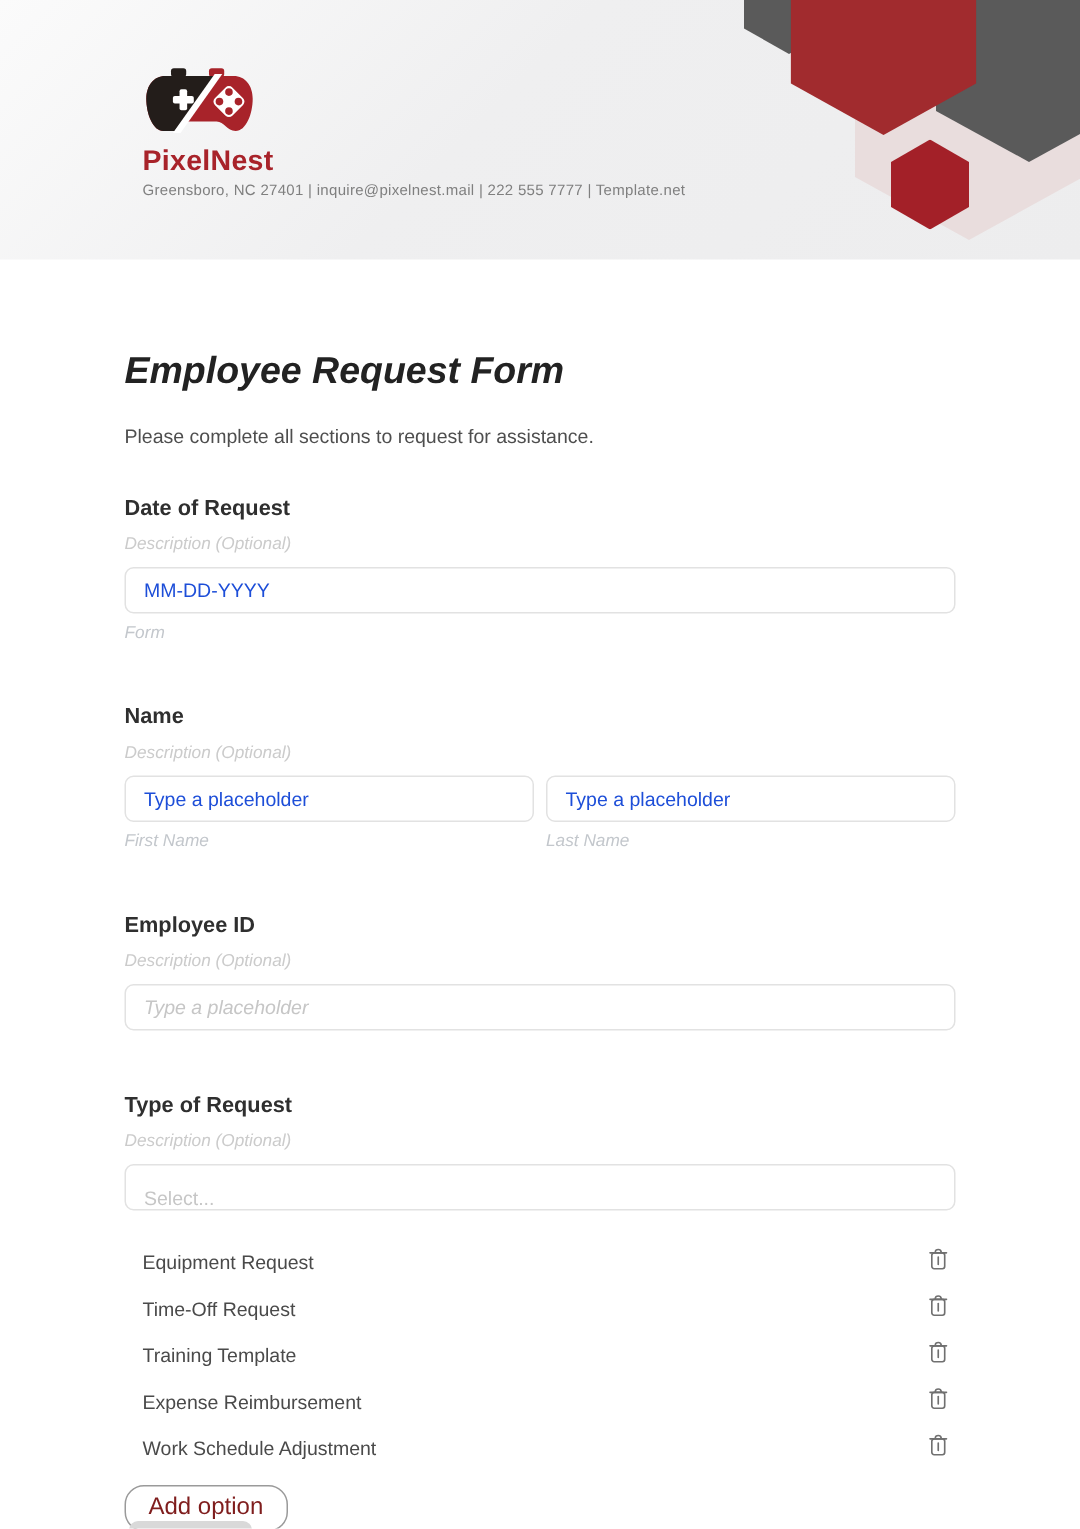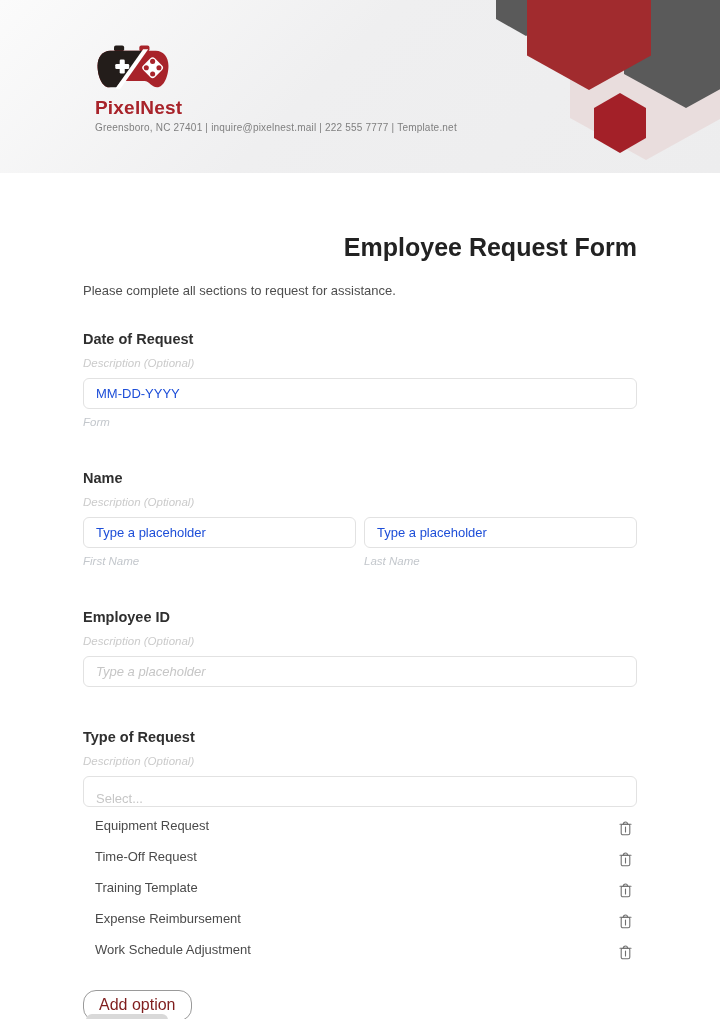--- a/index.html
+++ b/index.html
@@ -36,22 +36,22 @@
   .hex-pink      { left: 570px; top: -8px;  width: 152px; height: 168px; background: #e9dddd; z-index: 1; }
   .hex-gray-right{ left: 624px; top: -28px; width: 124px; height: 136px; background: #5a5a5a; z-index: 2; }
   .hex-gray-left { left: 496px; top: -32px; width: 60px;  height: 68px;  background: #5a5a5a; z-index: 2; }
   .hex-red-big   { left: 527px; top: -48px; width: 124px; height: 138px; background: #a12b2e; z-index: 3; }
   .hex-red-small { left: 594px; top: 93px;  width: 52px;  height: 60px;  background: #a32028; z-index: 3; }
 
   
   .form-area { padding: 0 83px; }
   .form-title {
     margin-top: 60px;
-    text-align: right;
-    font-size: 25px; font-weight: 700; color: #222222;
+    text-align: left;
+    font-size: 25px; font-weight: 700; color: #222222; font-style: italic;
   }
   .form-subtitle {
     margin-top: 21px;
     text-align: left;
     font-size: 13px; color: #4e4e4e;
   }
 
   .section { margin-top: 42px; }
   .section.first { margin-top: 33px; }
   .field-label { font-size: 14.5px; font-weight: 700; color: #2f2f2f; }
@@ -79,21 +79,21 @@
     display: flex; align-items: flex-end;
     cursor: pointer;
   }
   .field-sublabel { margin-top: 7px; font-size: 11.5px; font-style: italic; color: #c3c7cc; }
 
   .two-col { display: flex; gap: 8px; }
   .two-col .col { flex: 1; min-width: 0; }
 
   .options-list { margin-top: 11px; }
   .option-row {
-    display: flex; align-items: flex-start; justify-content: space-between;
+    display: flex; align-items: flex-end; justify-content: space-between;
     height: 31px;
     padding-left: 12px; padding-right: 2px;
     cursor: pointer;
   }
   .option-label { font-size: 13px; color: #4a4a4a; }
   .trash-btn {
     background: none; border: none; cursor: pointer;
     width: 20px; height: 20px;
     display: flex; align-items: center; justify-content: center;
     padding: 0;

